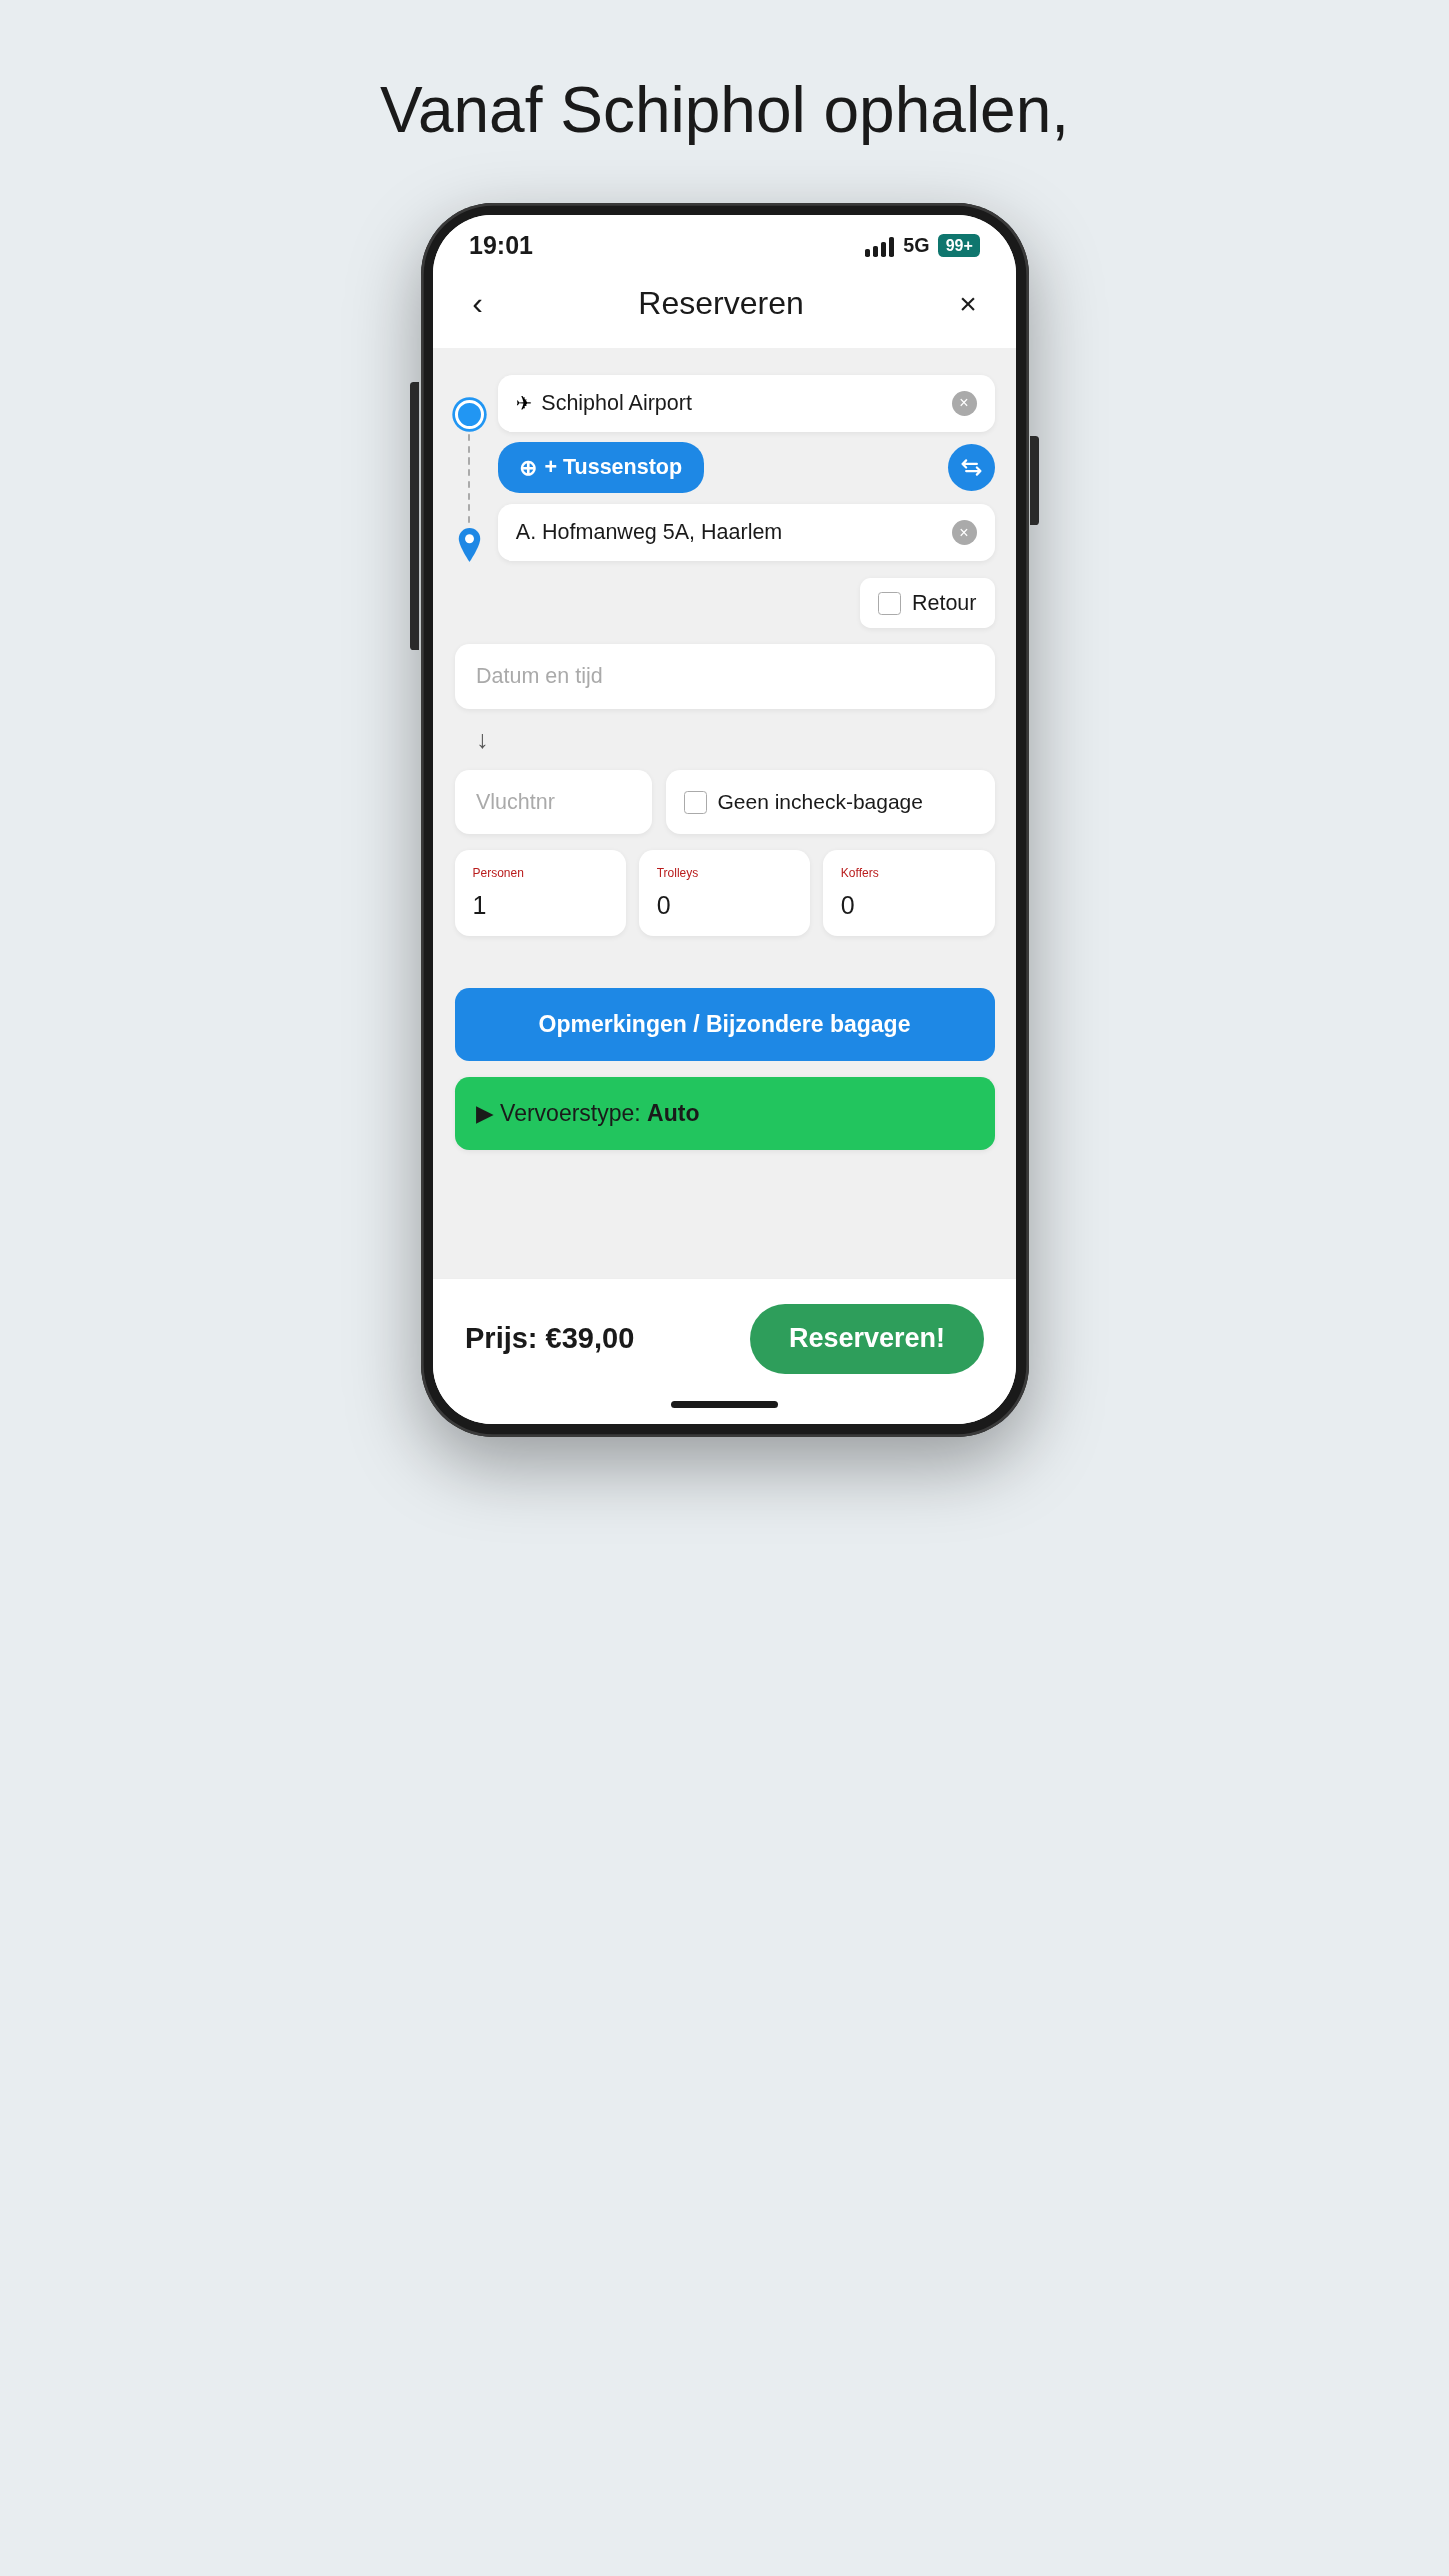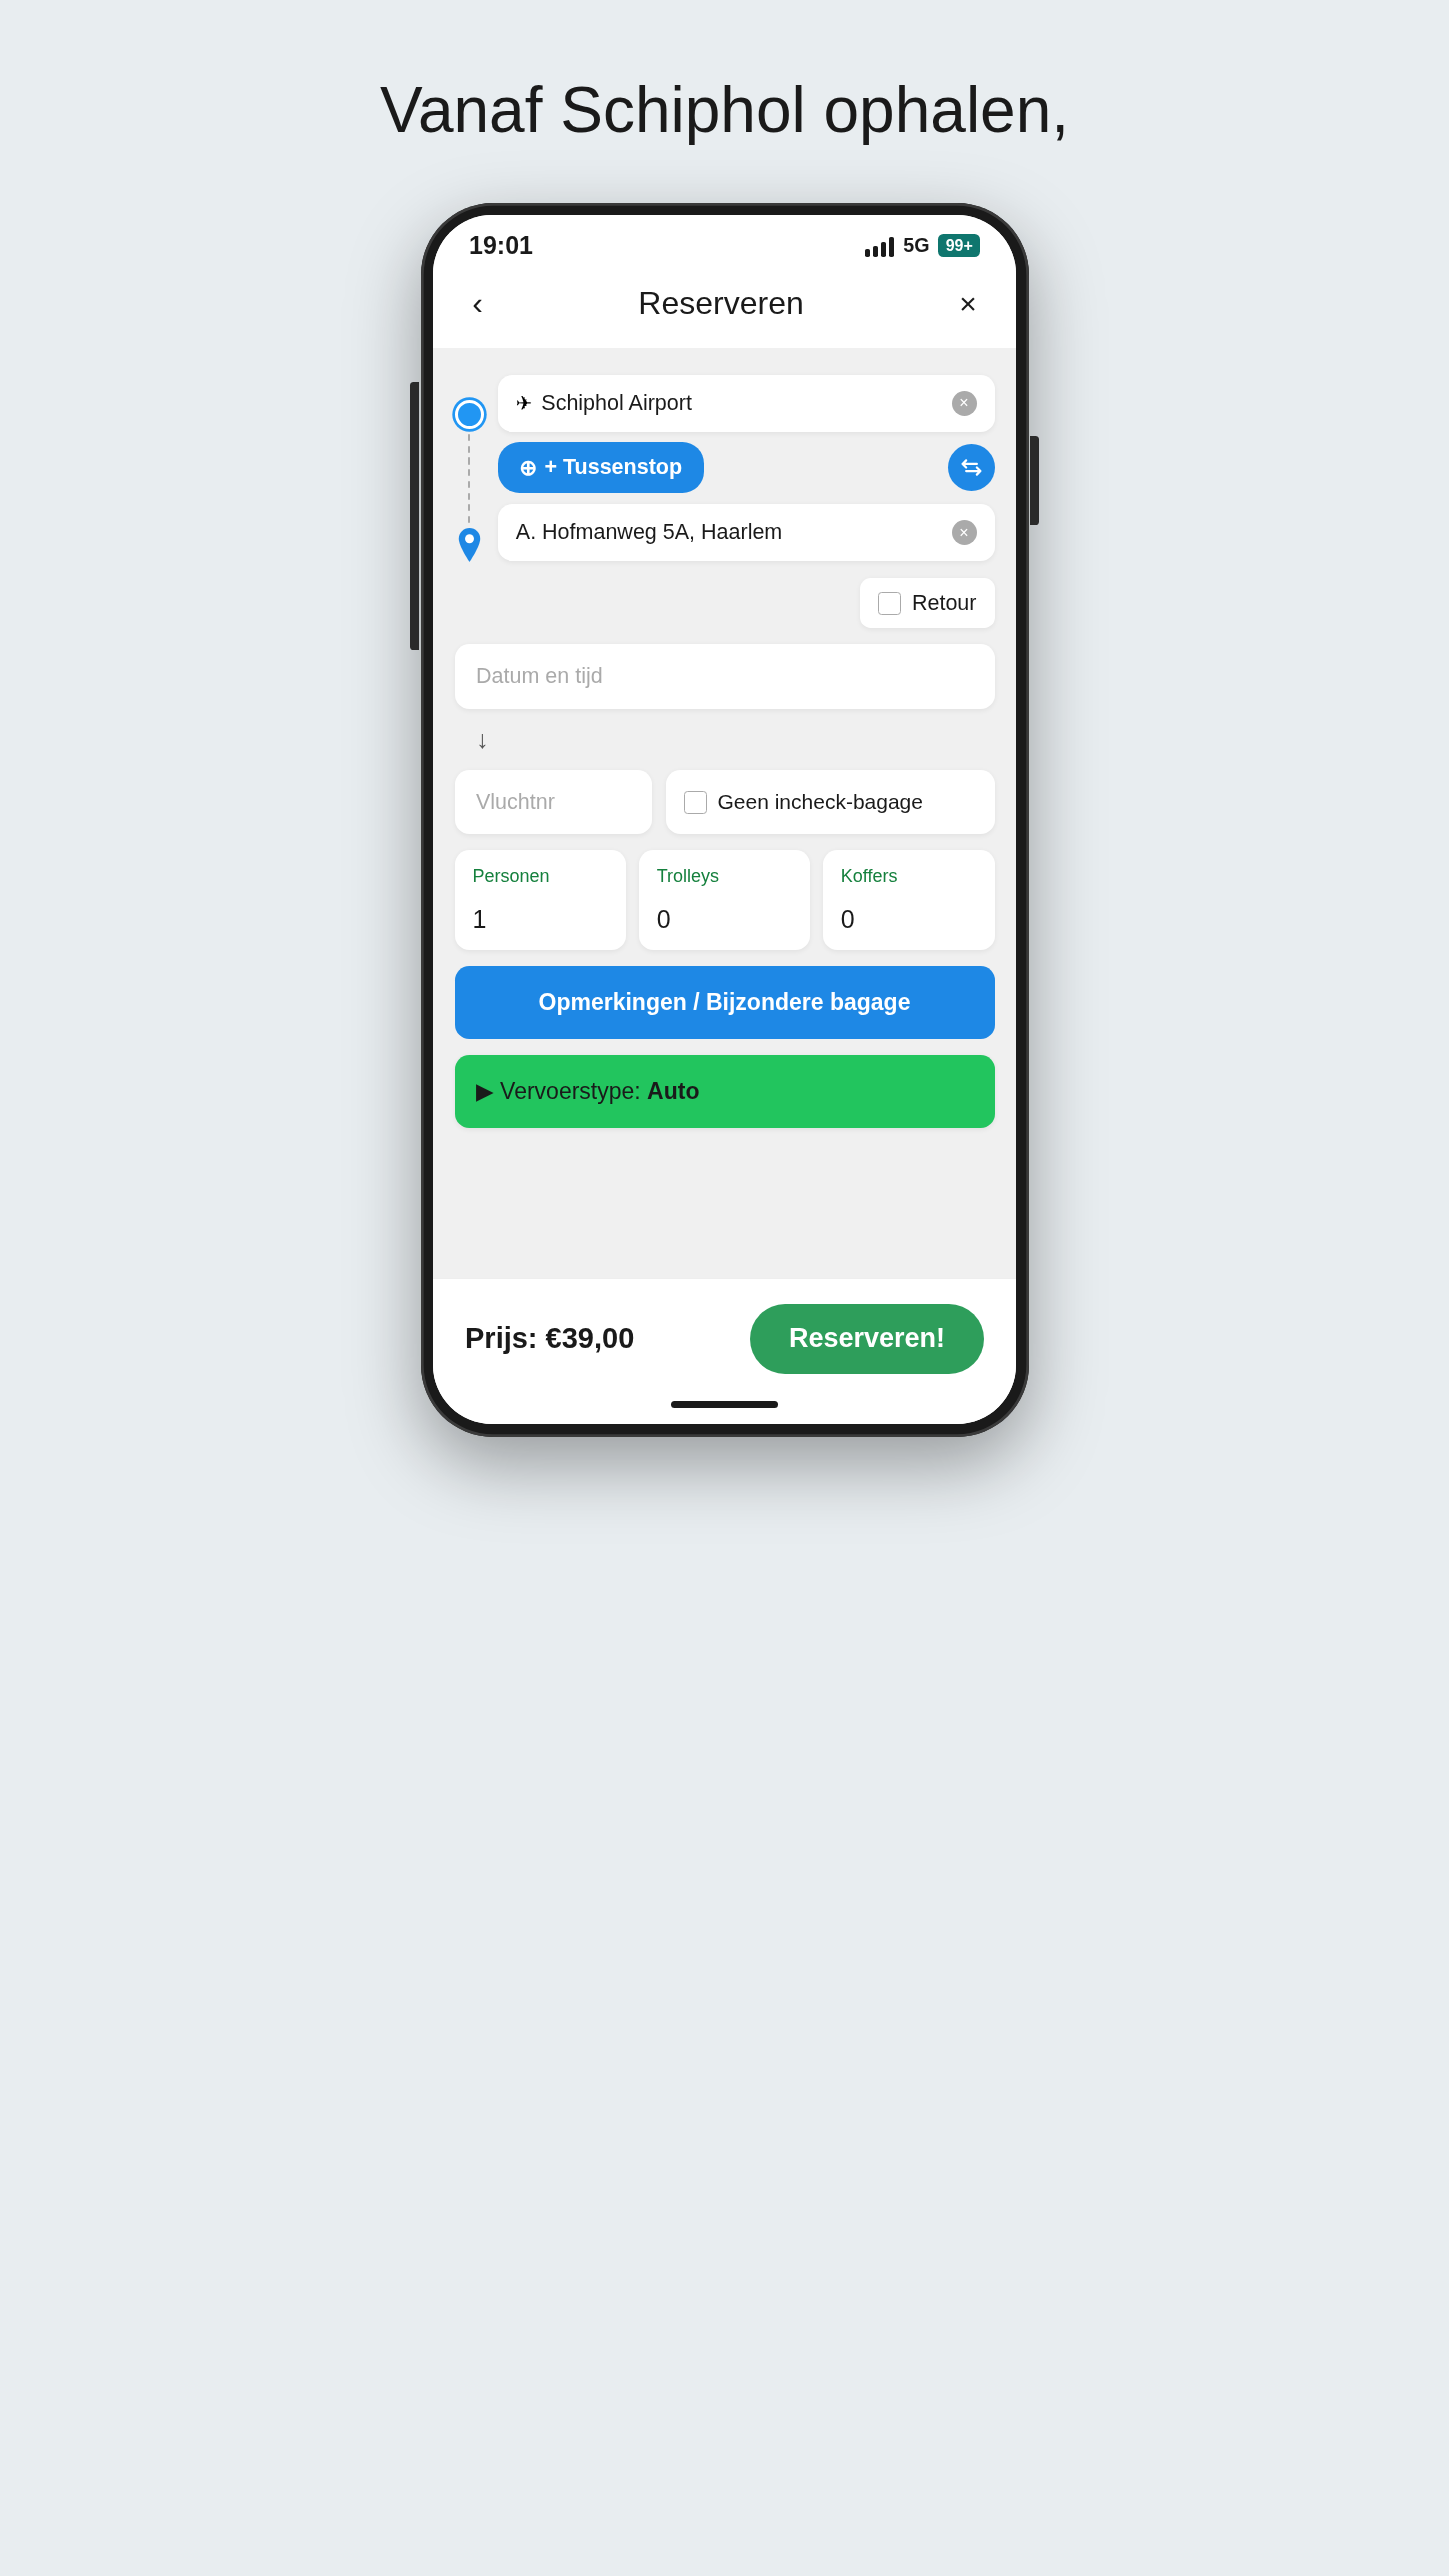--- a/index.html
+++ b/index.html
@@ -401,41 +401,42 @@
 
     .counter-box {
       flex: 1;
       background: white;
       border-radius: 14.3px;
       padding: 16px 18px;
       box-shadow: 0 1.8px 5.4px rgba(0,0,0,0.06);
     }
 
     .counter-label {
-      font-size: 18px;
-      color: #15803d;
-      margin-bottom: 18px;
+      font-size: 12px;
+      color: #b91c1c;
+      margin-bottom: 11px;
     }
 
     .counter-value {
       font-size: 25px;
       color: #1a1a1a;
       font-weight: 500;
     }
 
     
     .opmerkingen-btn {
       background: #1e88e5;
       color: white;
       border-radius: 14.3px;
       padding: 23px 21.5px;
       font-size: 23px;
       font-weight: 600;
       text-align: center;
       cursor: pointer;
+      margin-top: 36px;
     }
 
     
     .vervoerstype-row {
       background: #22c55e;
       border-radius: 14.3px;
       padding: 23px 21.5px;
       font-size: 23px;
       color: #1a1a1a;
       box-shadow: 0 1.8px 5.4px rgba(0,0,0,0.06);

